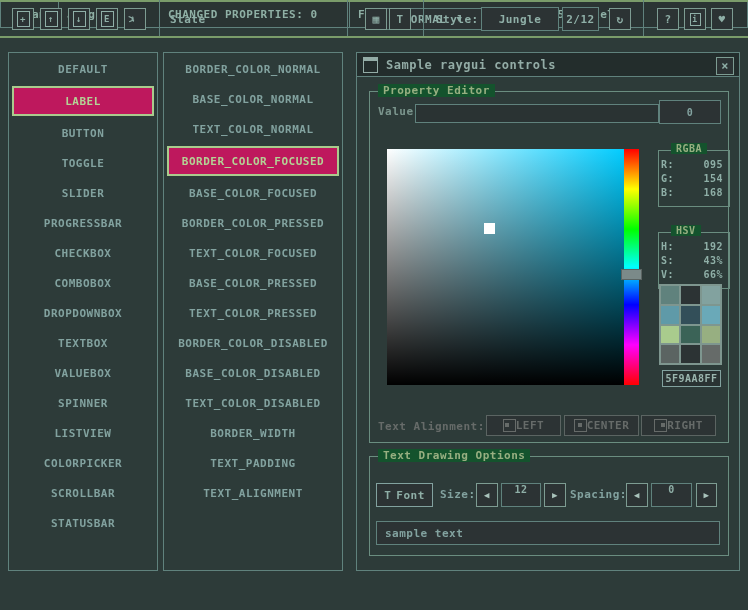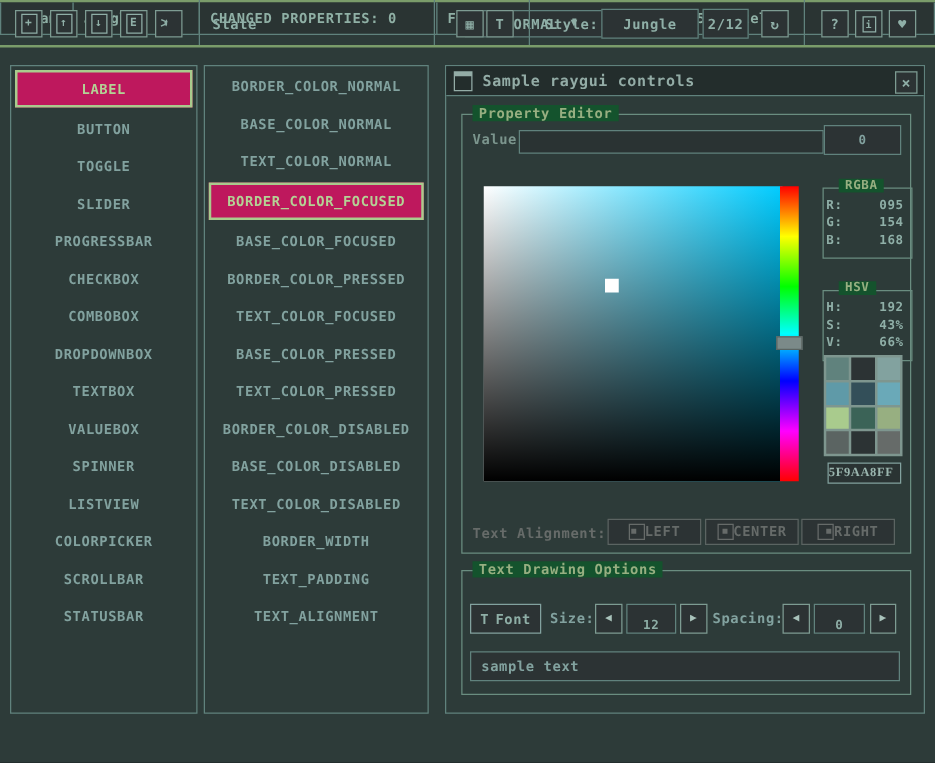--- a/index.html
+++ b/index.html
@@ -62,37 +62,37 @@
   #hue-handle{left:251px;top:177px;width:21px;height:11px;background:#7b8a89;border:1px solid #5b6462;cursor:grab;}
   .vbox{width:72px;border:1px solid #6a8d80;padding:8px 6px 2px 2px;}
   .vbox .gtitle{font-size:10px;left:12px;}
   #rgba-box{left:288px;top:58px;height:57px;}
   #hsv-box{left:288px;top:125px;height:57px;margin-top:15px;}
   .vrow{display:flex;justify-content:space-between;margin-bottom:3px;color:#8fafa7;font-size:10px;}
   #swatch-grid{left:289px;top:192px;width:63px;height:81px;background:#7e968f;padding:2px;
           display:grid;grid-template-columns:repeat(3,1fr);gap:2px;}
   .swatch{cursor:pointer;}
   #hexbox{left:292px;top:278px;width:59px;height:17px;border:1px solid #82a29f;background:#2a3333;
-          display:flex;align-items:center;font-size:10px;color:#9ab5ae;font-family:Liberation Serif, serif;}
+          display:flex;align-items:center;justify-content:center;font-size:10px;color:#9ab5ae;}
   #align-label{left:8px;top:328px;color:#666b69;}
   .abtn{top:323px;width:75px;height:21px;border:1px solid #5b6462;background:#2c3334;color:#666b69;
           display:flex;align-items:center;justify-content:center;cursor:pointer;}
   .aico{position:relative;width:11px;height:11px;border:1px solid #666b69;}
   .aico i{position:absolute;top:3px;width:4px;height:4px;background:#666b69;}
   .aico.l i{left:1px;} .aico.c i{left:3px;} .aico.r i{right:1px;}
 
   #textbox-group{left:12px;top:403px;width:360px;height:100px;}
   #font-btn{left:6px;top:26px;width:57px;height:24px;border:1px solid #82a29f;background:#2c3334;
           display:flex;align-items:center;justify-content:center;gap:5px;color:#8fafa7;cursor:pointer;}
   #size-label{left:70px;top:31px;}
   #spacing-label{left:200px;top:31px;}
   .spin{height:24px;top:26px;border:1px solid #7d9c92;background:#2c3334;display:flex;
           align-items:center;justify-content:center;color:#a9c3bb;cursor:pointer;font-size:9px;}
   .spinval{height:24px;top:26px;border:1px solid #60827d;background:#2c3334;display:flex;
-          align-items:flex-end;justify-content:center;color:#8fafa7;font-size:10px;}
+          align-items:flex-start;justify-content:center;color:#8fafa7;font-size:10px;}
   #sample-box{left:6px;top:64px;width:344px;height:24px;border:1px solid #60827d;background:#2c3334;
           display:flex;align-items:center;padding:0 8px;}
 
   
   #statusbar{left:0;top:584px;width:748px;height:26px;display:flex;border-top:2px solid #7a9c6a;}
   .sseg{box-sizing:border-box;height:26px;border:1px solid #60827d;border-top:none;margin-left:-1px;
         background:#2a3433;display:flex;align-items:center;padding:0 8px;white-space:nowrap;
         color:#8fb0a5;}
   .sseg:first-child{margin-left:0;padding-left:24px;}
 </style>
@@ -156,20 +156,21 @@
       <div class="abs tbtn" style="left:40px;">
         <span class="ibox">i</span>
         </div>
       <div class="abs tbtn" style="left:67px;">
         <span>♥</span>
         </div>
     </div>
   </div>
 
   <div id="controls-list" class="abs panel">
+      <div class="litem">DEFAULT</div>
       <div class="litem selected">LABEL</div>
       <div class="litem">BUTTON</div>
       <div class="litem">TOGGLE</div>
       <div class="litem">SLIDER</div>
       <div class="litem">PROGRESSBAR</div>
       <div class="litem">CHECKBOX</div>
       <div class="litem">COMBOBOX</div>
       <div class="litem">DROPDOWNBOX</div>
       <div class="litem">TEXTBOX</div>
       <div class="litem">VALUEBOX</div>

